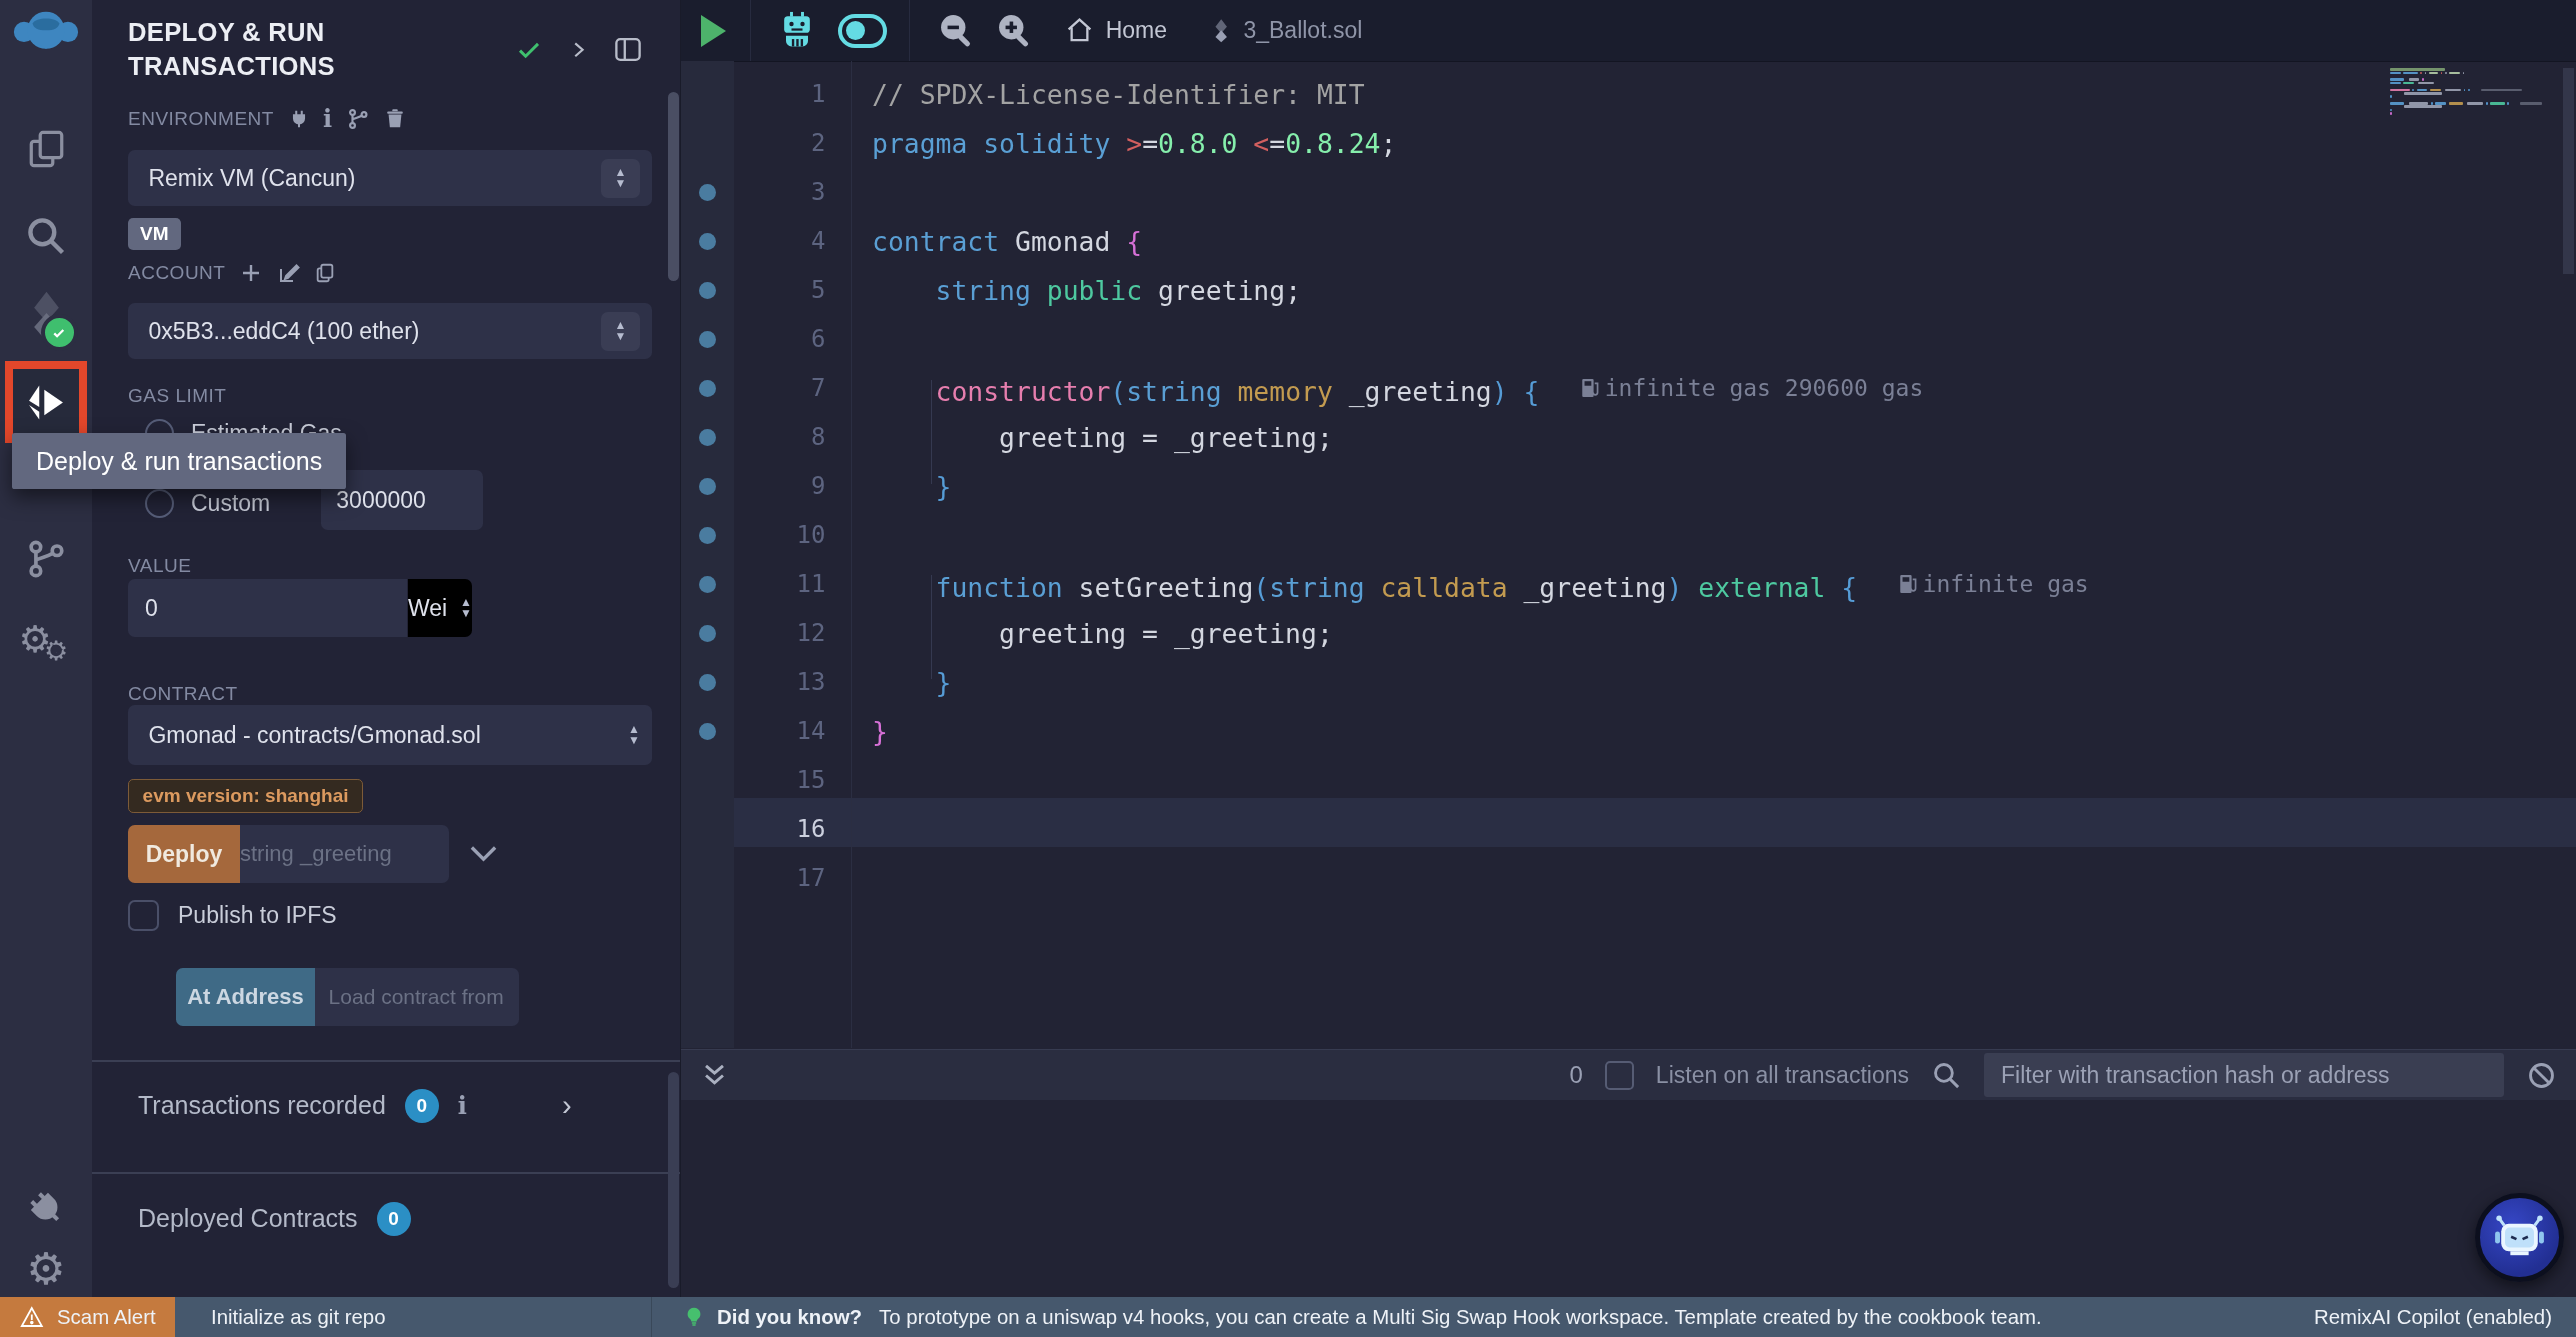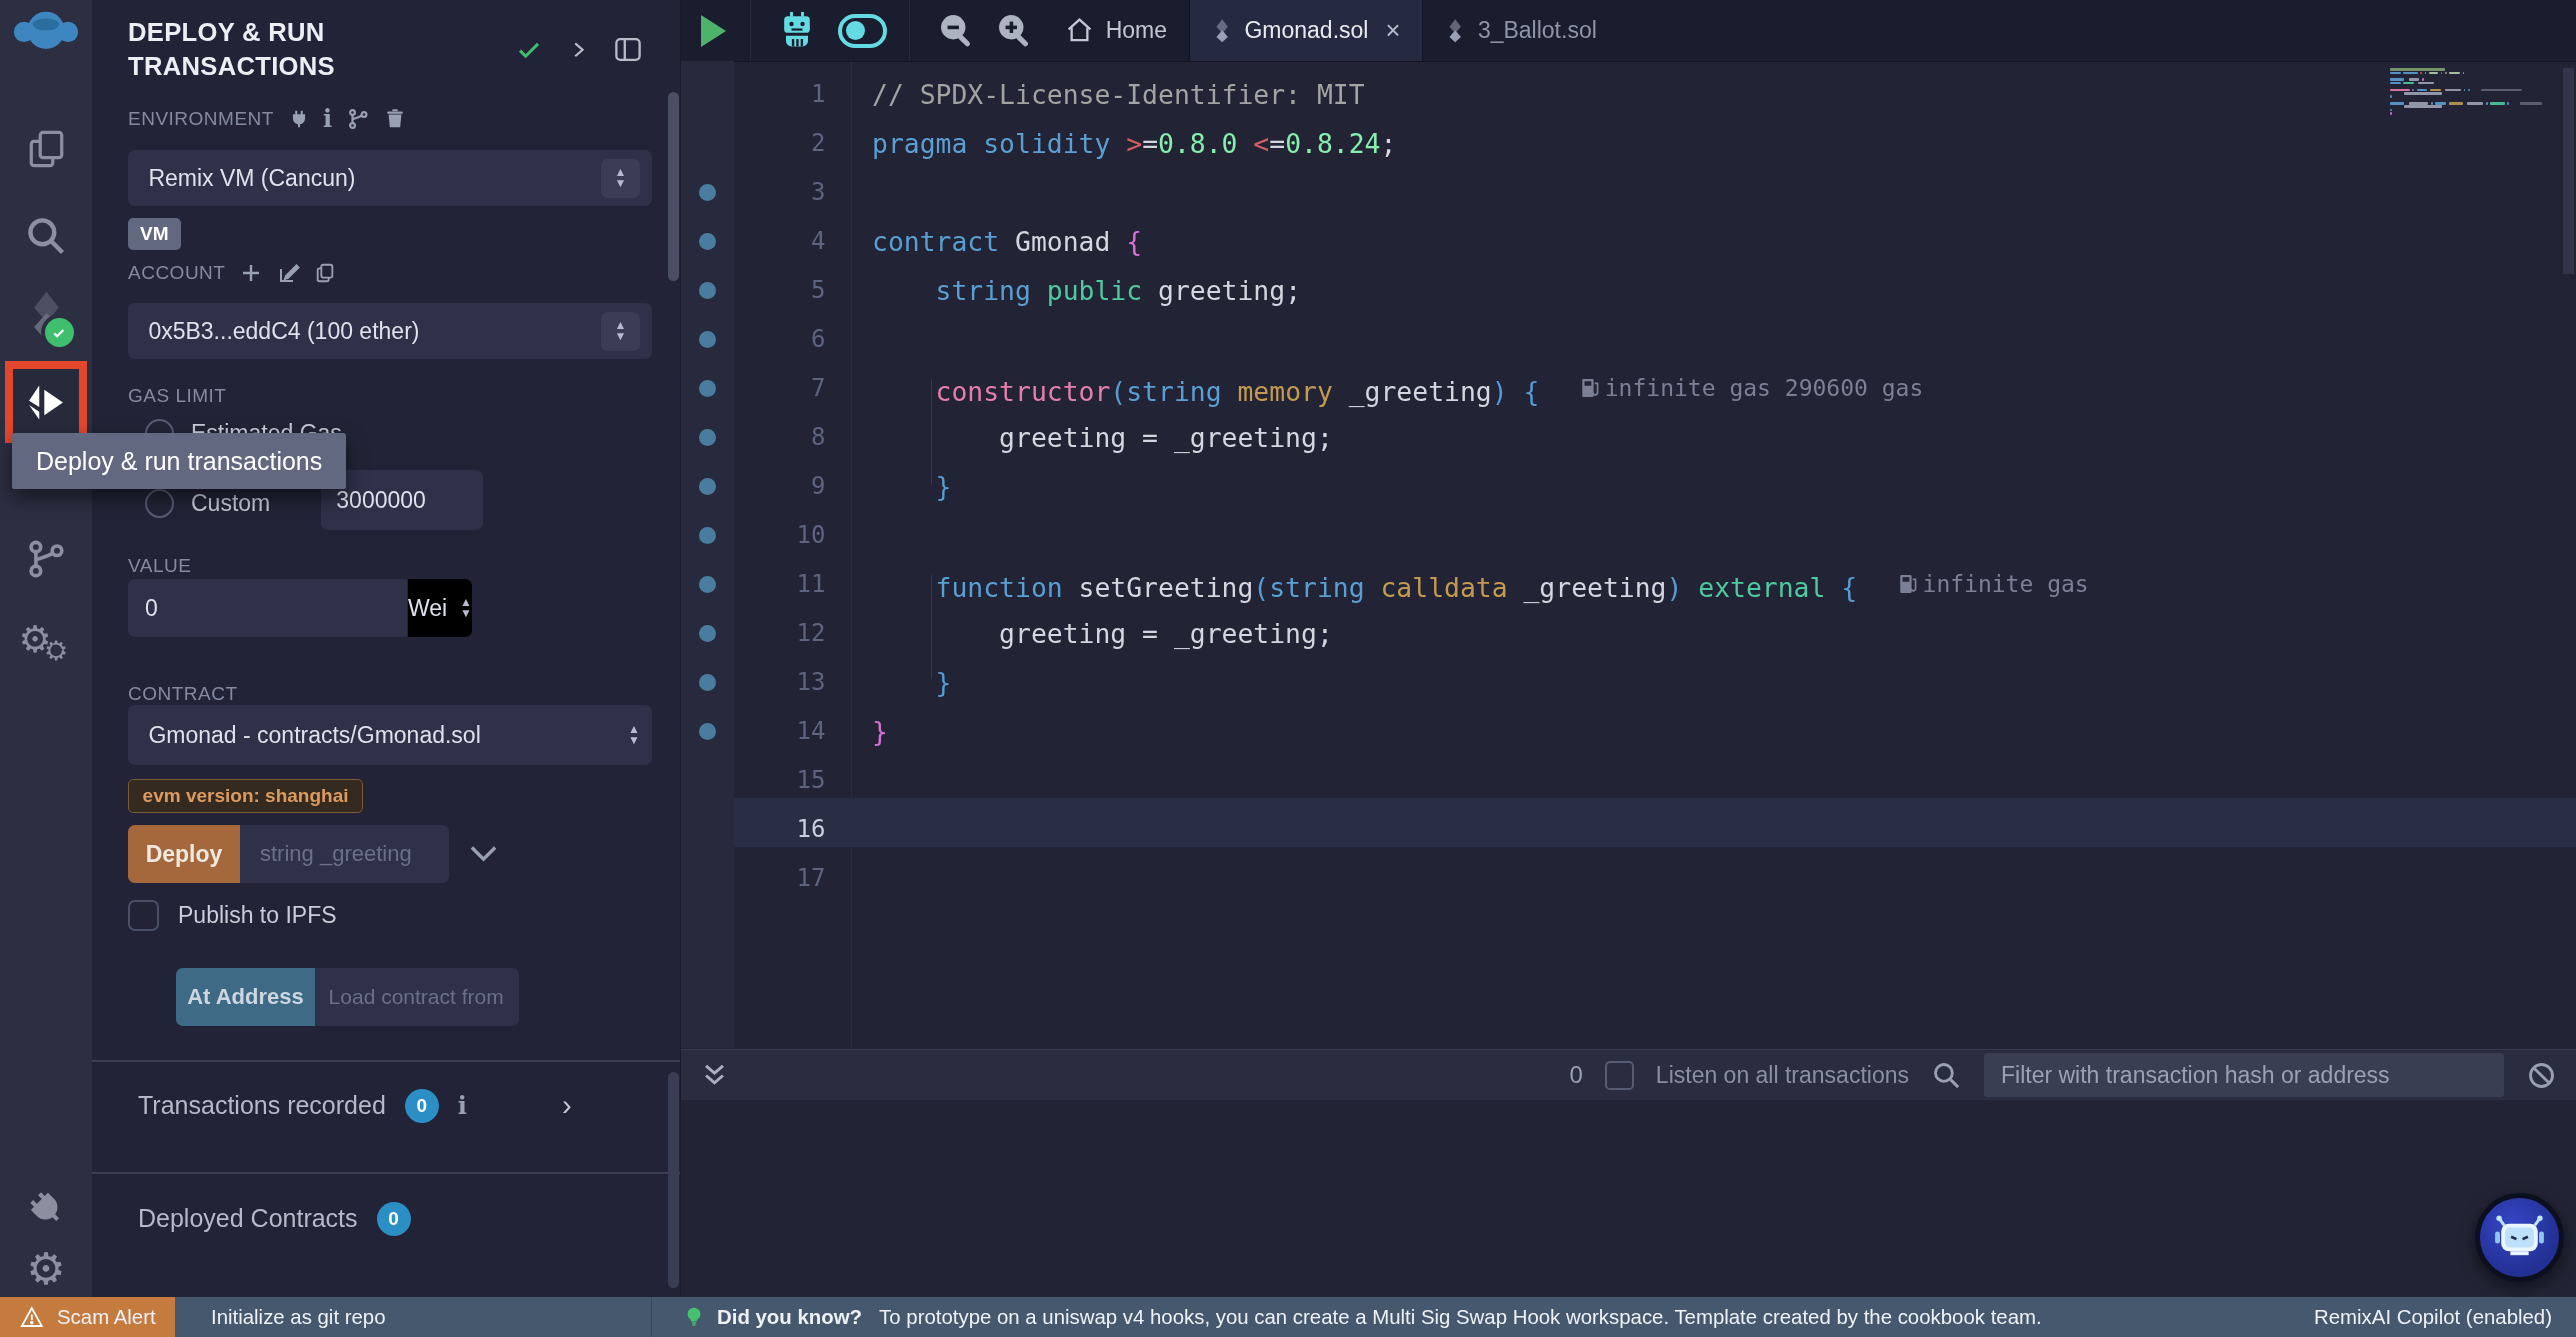--- a/index.html
+++ b/index.html
@@ -49,21 +49,21 @@
       font-family:"Liberation Sans",sans-serif;}
   .value-unit{flex:1;background:#000000;border-left:1.7px solid #222336;display:flex;align-items:center;
       justify-content:center;gap:1px;color:#dfe2ec;font-size:23px;text-align:center;}
   .evm-badge{position:absolute;left:36px;top:779px;height:34px;box-sizing:border-box;border:1.7px solid #7d5b38;
       background:#342a20;border-radius:5.1px;color:#dc9a5f;font-size:19px;font-weight:bold;
       display:inline-flex;align-items:center;padding:0 13.6px;}
   .deploy-row{position:absolute;left:36px;top:825px;height:58px;display:flex;align-items:center;}
   .deploy-btn{width:112px;height:58px;background:#a5683c;border-radius:6.8px 0 0 6.8px;color:#f0e9df;
       font-weight:bold;font-size:23px;display:flex;align-items:center;justify-content:center;}
   .deploy-input{width:209px;height:58px;background:#2e3148;border:none;border-radius:0 6.8px 6.8px 0;
-      font-size:22px;color:#dfe2ec;padding:0 20px;box-sizing:border-box;font-family:"Liberation Sans",sans-serif;}
+      font-size:22px;color:#dfe2ec;padding:0 0;box-sizing:border-box;font-family:"Liberation Sans",sans-serif;}
   input::placeholder{color:#6b7185;opacity:1;}
   .chk{width:31px;height:31px;border-radius:6.8px;border:2.6px solid #4a4f68;box-sizing:border-box;}
   .publish-row{position:absolute;left:36px;top:900px;display:flex;align-items:center;gap:19px;
       color:#c9cdd9;font-size:23px;}
   .ataddr-row{position:absolute;left:36px;top:968px;height:58px;display:flex;align-items:center;margin-left:48px;}
   .ataddr-btn{width:139px;height:58px;background:#3f6a86;border-radius:6.8px 0 0 6.8px;color:#ccd7e2;
       font-weight:bold;font-size:22px;display:flex;align-items:center;justify-content:center;}
   .ataddr-input{width:204px;height:58px;background:#2e3148;border:none;border-radius:0 6.8px 6.8px 0;
       font-size:21px;color:#dfe2ec;padding:0 13.6px;box-sizing:border-box;font-family:"Liberation Sans",sans-serif;}
   .pdiv{position:absolute;left:0;width:100%;height:1.7px;background:#3b3f54;}
@@ -421,28 +421,20 @@
           <rect x="14.6" y="13.8" width="9" height="3.2" rx="1.6" transform="rotate(45 14.6 13.8)" fill="#aeb3c2"></rect>
         </svg>
       </span>
       <span class="tab" style="margin-left:8.5px;color:#c3c7d4;">
         <svg width="29" height="29" viewBox="0 0 24 24" fill="none" stroke="#c3c7d4" stroke-width="1.9">
           <path d="M3 11 12 3l9 8"></path>
             <path d="M5.5 9.5V20h13V9.5"></path>
         </svg>
         <span>Home</span>
       </span>
-      <span class="tab active">
-        <svg width="20.4" height="25.6" viewBox="0 0 16 20" fill="#9aa0b4">
-          <path d="M8 1 3.5 6.8 8 12l4.5-5.2z" opacity=".55"></path>
-            <path d="M8 9.5 3.5 14.8 8 19l4.5-4.2z"></path>
-        </svg>
-        <span>Gmonad.sol</span>
-        <span class="close">×</span>
-      </span>
       <span class="tab">
         <svg width="20.4" height="25.6" viewBox="0 0 16 20" fill="#9aa0b4">
           <path d="M8 1 3.5 6.8 8 12l4.5-5.2z" opacity=".55"></path>
             <path d="M8 9.5 3.5 14.8 8 19l4.5-4.2z"></path>
         </svg>
         <span>3_Ballot.sol</span>
       </span>
     </div>
 
     <div class="code-wrap">

